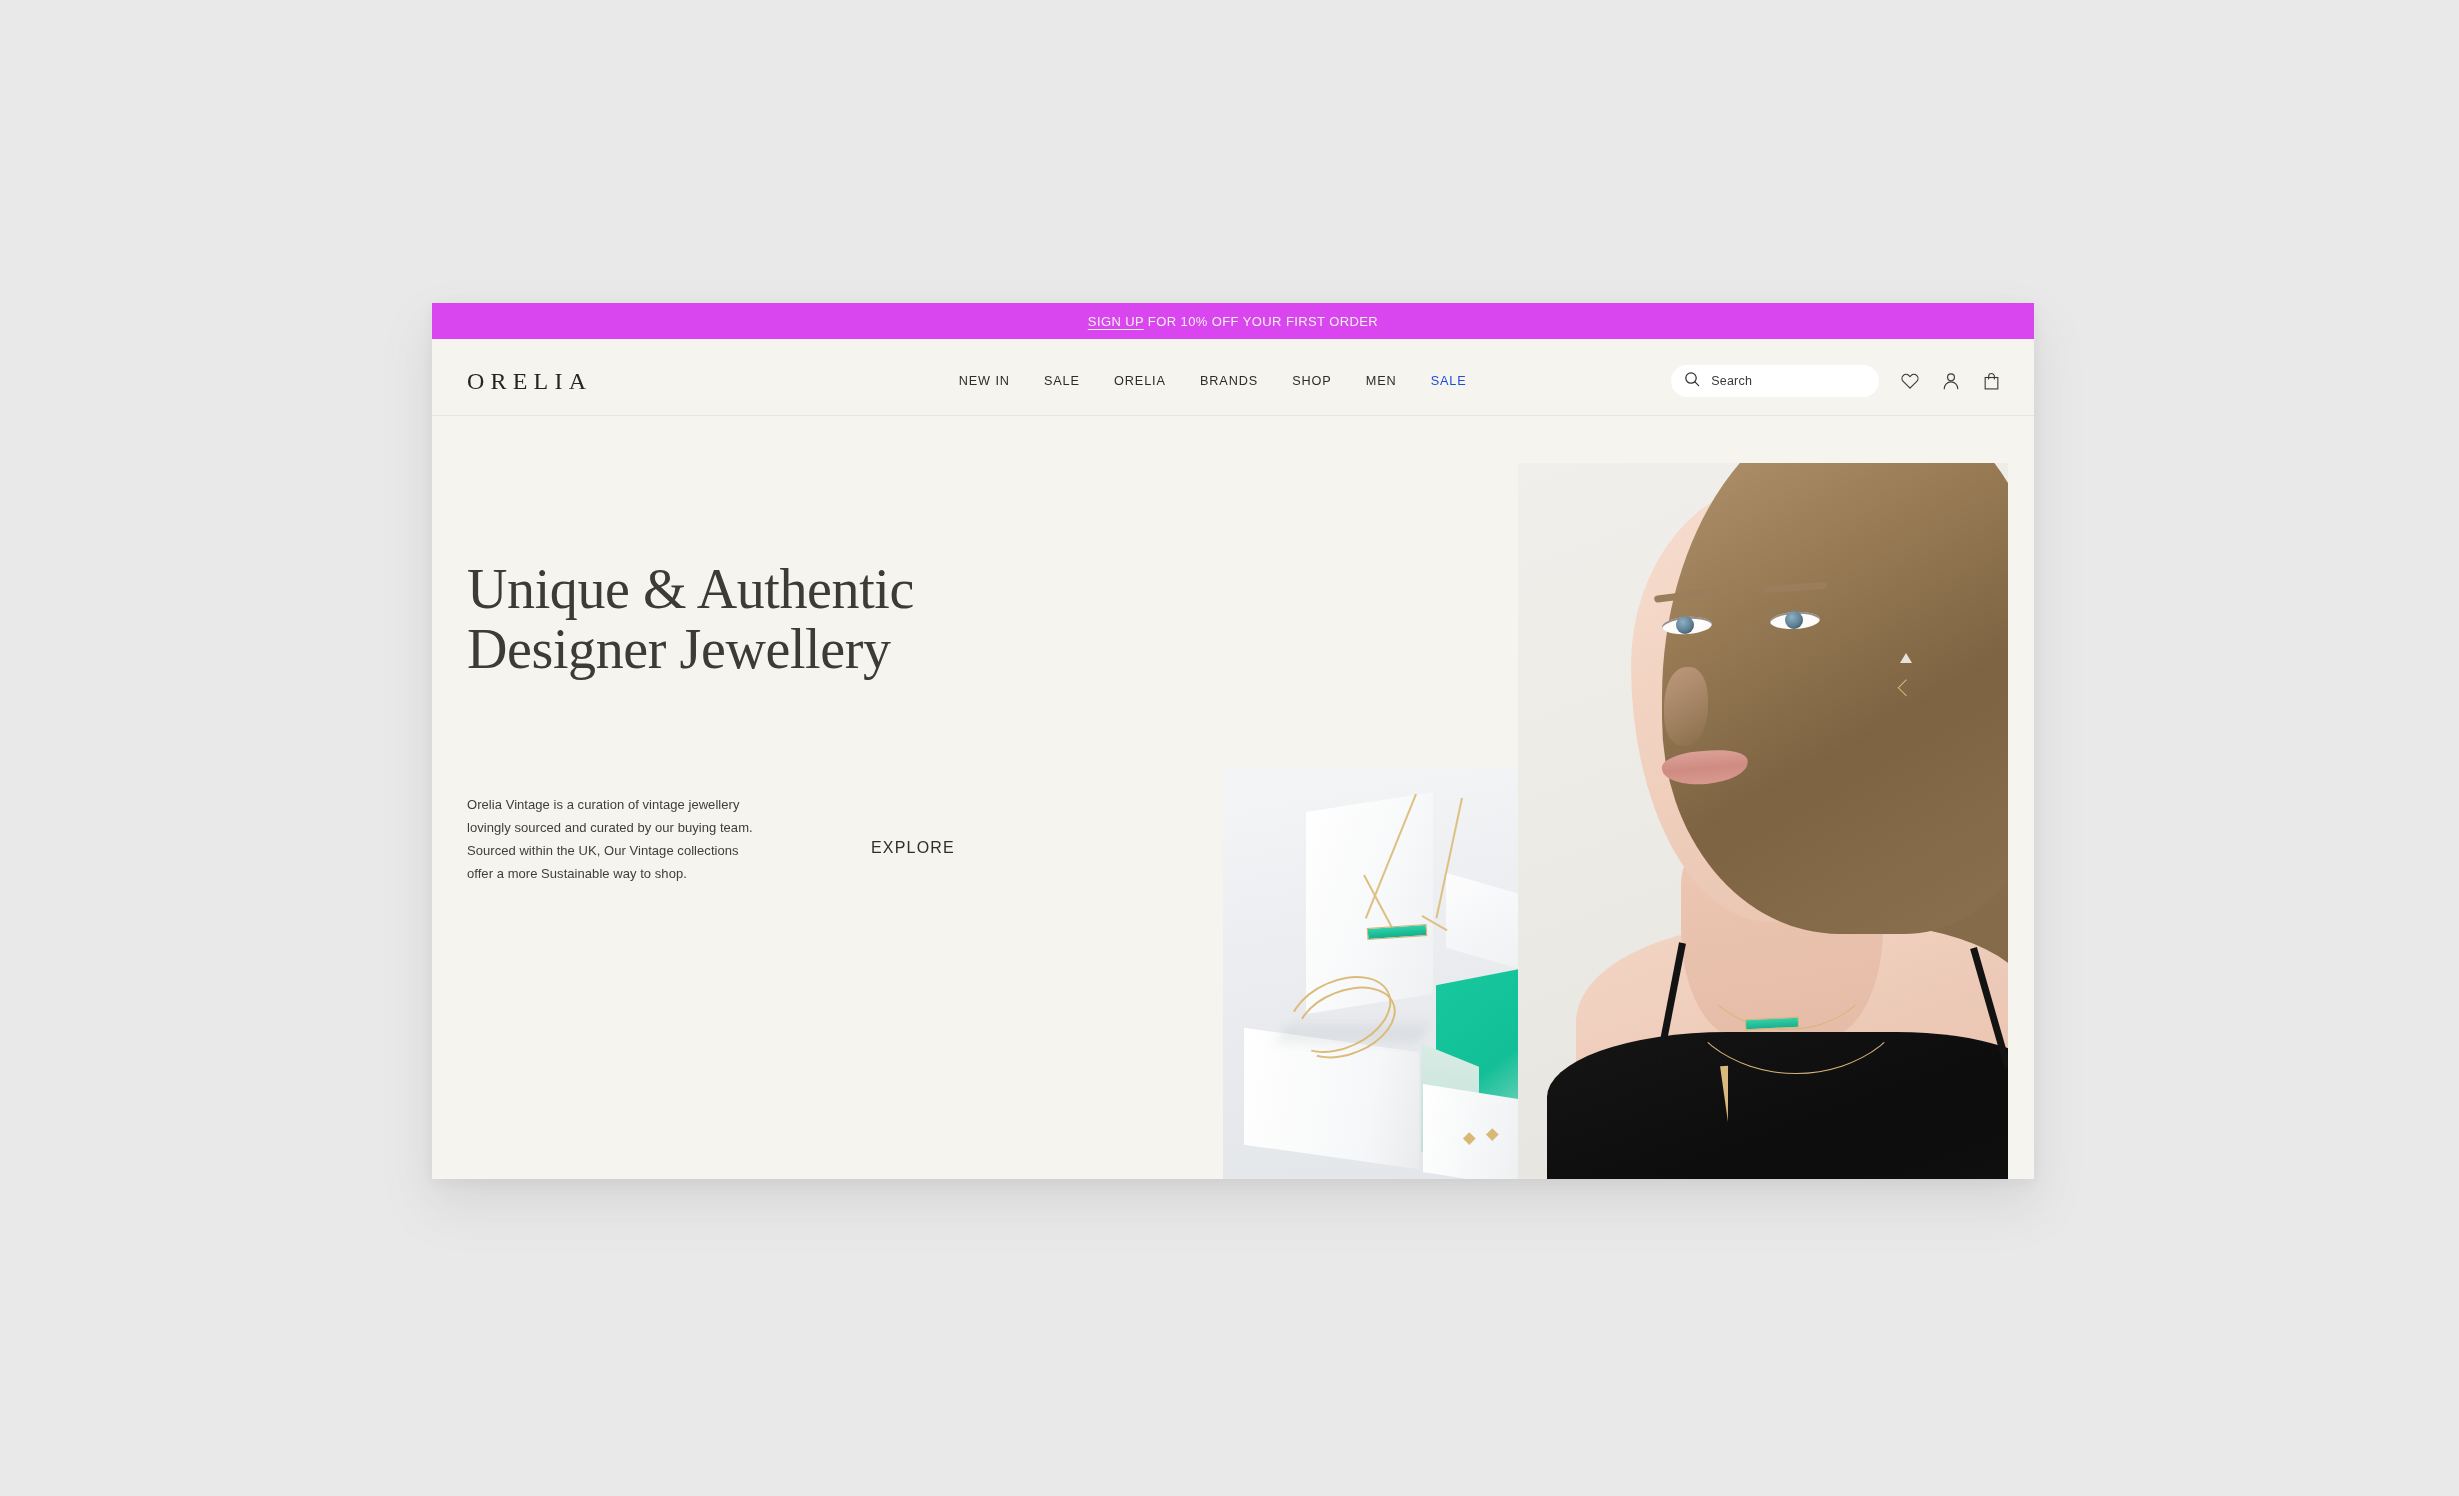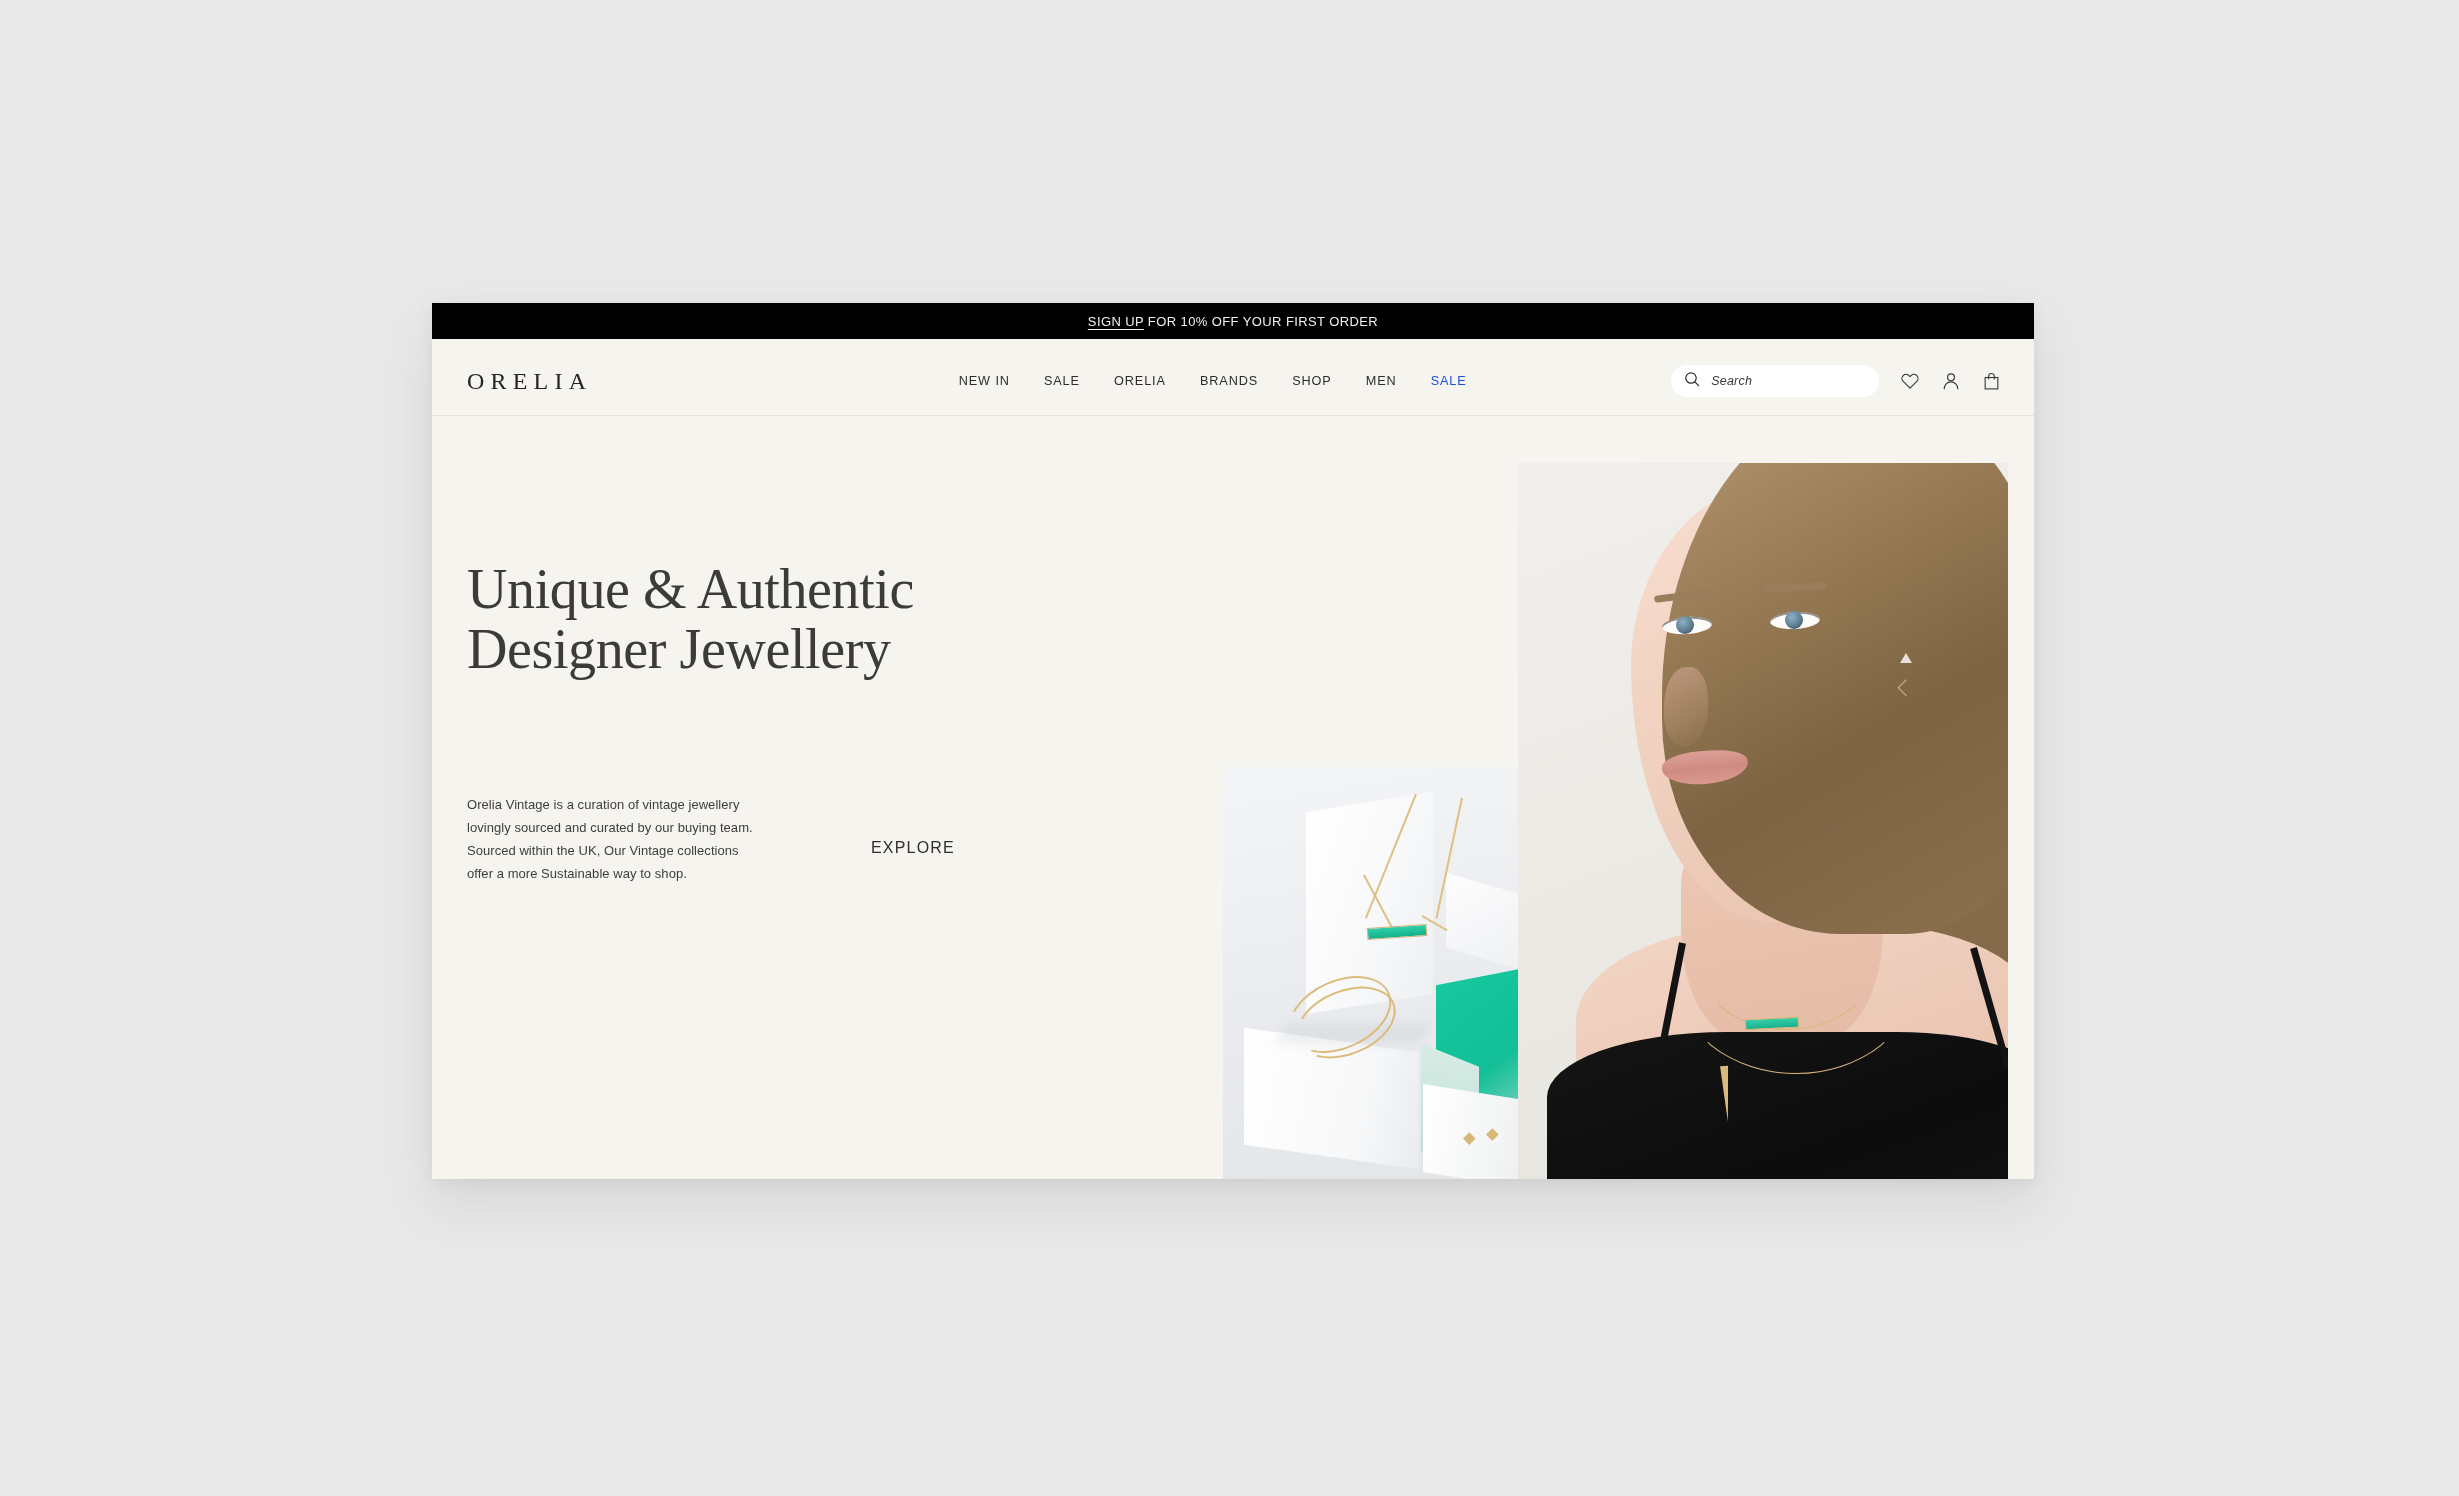--- a/index.html
+++ b/index.html
@@ -28,21 +28,21 @@
     width: 1602px;
     height: 876px;
     background: #f5f4ef;
     box-shadow: 0 25px 48px rgba(120,120,120,0.16), 0 3.8px 13.4px rgba(120,120,120,0.10);
     overflow: hidden;
   }
 
   
   #announcement-bar {
     height: 36px;
-    background: #000000;
+    background: #d946ef;
     display: flex;
     align-items: center;
     justify-content: center;
   }
   #announcement-text {
     color: #f2f1ee;
     font-size: 13px;
     letter-spacing: 0.4px;
     white-space: nowrap;
   }
@@ -88,21 +88,20 @@
     white-space: nowrap;
     cursor: pointer;
   }
   .nav-item.is-sale { color: #1d4ed8; }
 
   #header-actions {
     margin-left: auto;
     display: flex;
     align-items: center;
     gap: 21px;
-    font-style: italic;
   }
 
   #search-box {
     width: 208px;
     height: 32px;
     background: #ffffff;
     border-radius: 16.3px;
     display: flex;
     align-items: center;
     padding: 0 13.4px;

